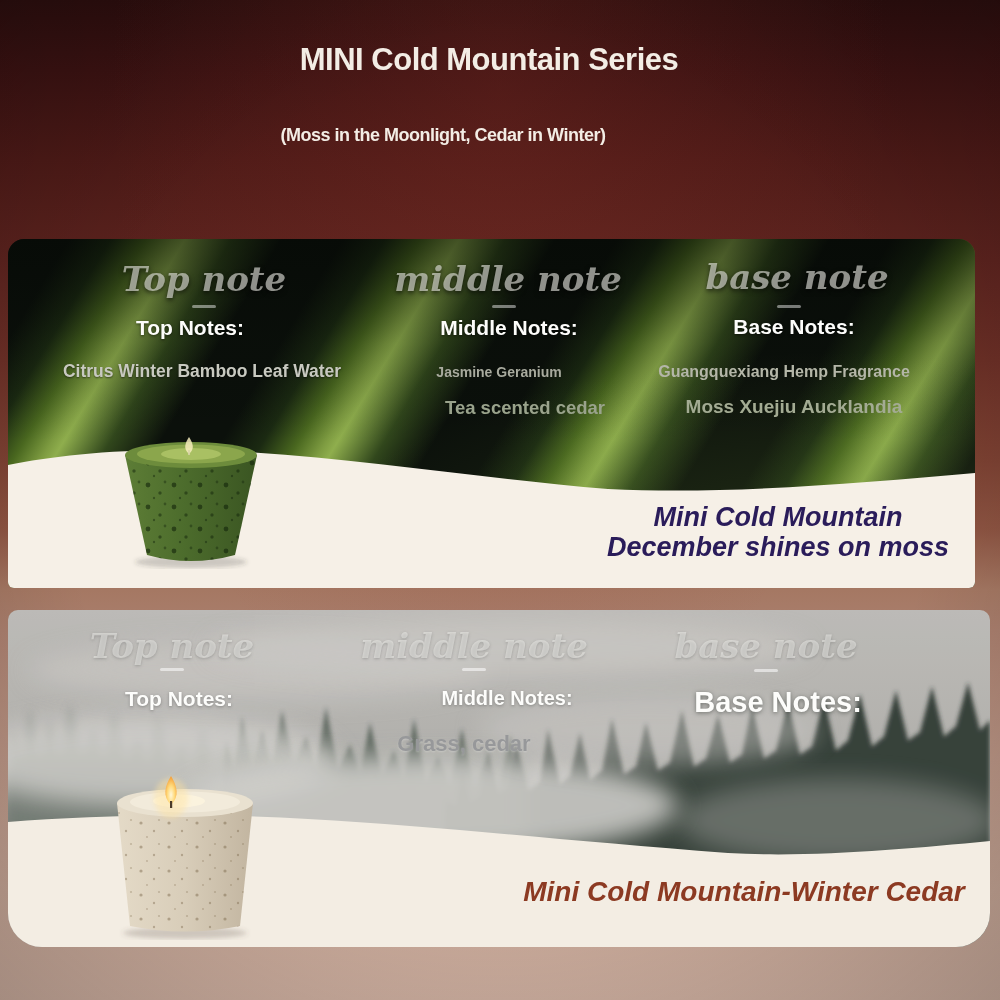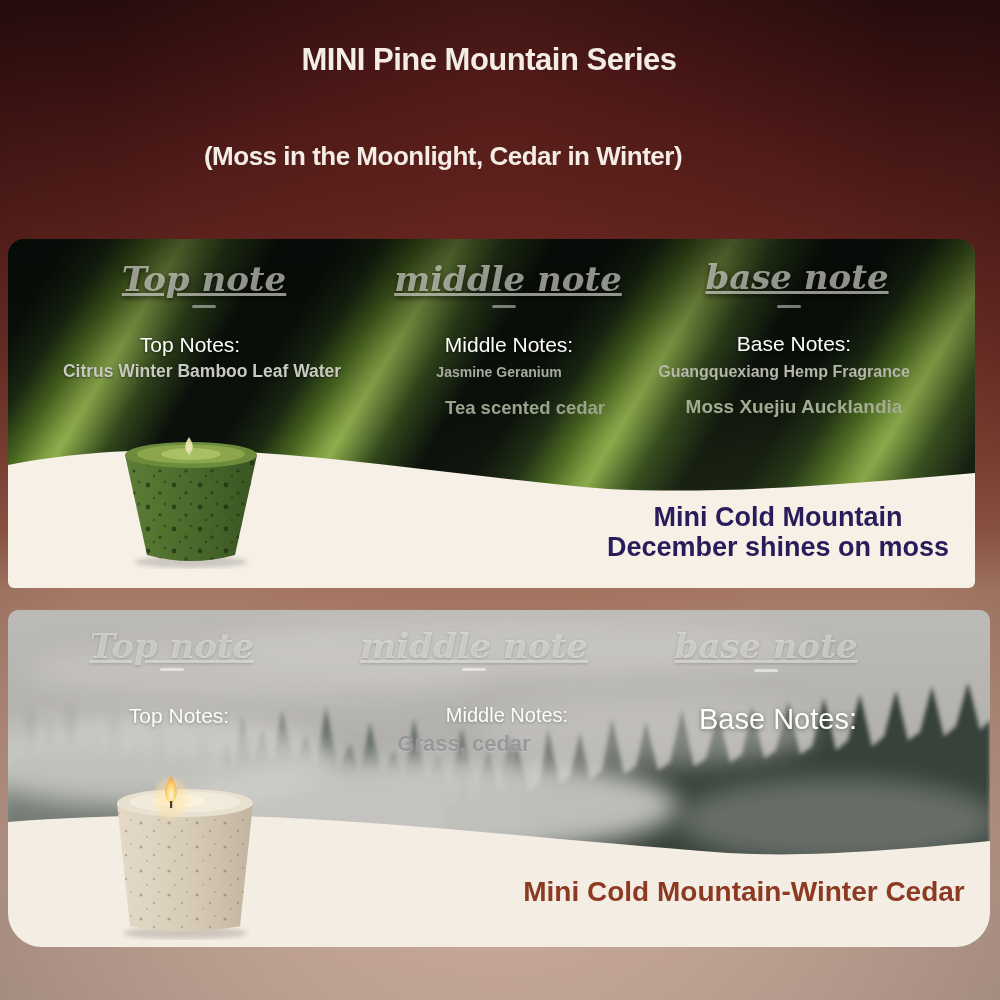--- a/index.html
+++ b/index.html
@@ -8,53 +8,53 @@
     background:linear-gradient(180deg,
       #2c0e0e 0%, #3b1212 7%, #4d1a17 16%, #5c231e 26%, #6b2f26 36%,
       #7c4132 46%, #8d5442 53%, #a57863 59%, #aa7f6e 63%,
       #b99484 76%, #c4a494 89%, #c9ab9c 100%);}
   .vignette{position:absolute;inset:0;pointer-events:none;
     background:radial-gradient(ellipse at 50% 9%, rgba(140,50,40,.25), rgba(0,0,0,0) 55%),
                radial-gradient(ellipse at 50% 50%, rgba(0,0,0,0) 60%, rgba(0,0,0,.18) 100%);}
   .title{position:absolute;left:489px;top:42px;transform:translateX(-50%);
     color:#f3ede5;font-size:31px;font-weight:700;letter-spacing:-0.5px;white-space:nowrap;}
   .subtitle{position:absolute;left:443px;top:125px;transform:translateX(-50%);
-    color:#f3ede5;font-size:26px;font-weight:700;letter-spacing:-0.5px;white-space:nowrap;margin-top:16px;}
+    color:#f3ede5;font-size:18px;font-weight:700;letter-spacing:-0.5px;white-space:nowrap;}
 
   .panel{position:absolute;overflow:hidden;}
   .panel1{left:8px;top:239px;width:967px;height:349px;border-radius:16px 16px 6px 6px;}
   .panel2{left:8px;top:610px;width:982px;height:337px;border-radius:10px 10px 34px 34px;}
 
   .p1-bg{position:absolute;inset:0;
     background:
       linear-gradient(180deg, rgba(4,7,4,.55) 0%, rgba(4,7,4,.18) 30%, rgba(0,0,0,0) 58%),
       radial-gradient(ellipse at 88% 100%, rgba(104,136,56,.30), rgba(0,0,0,0) 48%),
       repeating-linear-gradient(121deg,
         #0b100b 0px, #0b100b 52px, #1b2a12 88px, #49671f 118px,
         #7e9c41 142px, #8fae4d 152px, #31471c 192px, #0b100b 235px);}
   .wave{position:absolute;left:0;bottom:0;width:100%;}
   .col{position:absolute;transform:translateX(-50%);white-space:nowrap;text-align:center;}
-  .script{font-family:"DejaVu Serif",serif;font-style:italic;font-weight:700;text-decoration:underline;}
+  .script{font-family:"DejaVu Serif",serif;font-style:italic;font-weight:700;}
   .p1 .script{color:rgba(230,230,224,.62);font-size:34px;text-shadow:0 2px 5px rgba(0,0,0,.65);}
   .p2 .script{color:rgba(246,246,243,.48);font-size:34px;text-shadow:0 1px 3px rgba(90,90,90,.35);}
   .dash{position:absolute;transform:translateX(-50%);width:24px;height:3px;border-radius:2px;}
   .p1 .dash{background:rgba(255,255,255,.45);}
   .p2 .dash{background:rgba(255,255,255,.55);}
-  .nlabel{color:#fdfdfb;font-weight:400;margin-top:17px;}
+  .nlabel{color:#fdfdfb;font-weight:700;}
   .p1 .nlabel{font-size:21px;text-shadow:0 1px 3px rgba(0,0,0,.55);}
   .ing{font-weight:700;}
-  .product{position:absolute;transform:translateX(-50%);font-weight:700;text-align:center;white-space:nowrap;}
+  .product{position:absolute;transform:translateX(-50%);font-weight:700;text-align:center;white-space:nowrap;font-style:italic;}
 </style>
 </head>
 <body>
 
 <div class="page">
   <div class="vignette"></div>
 
-  <div class="title">MINI Pine Mountain Series</div>
+  <div class="title">MINI Cold Mountain Series</div>
   <div class="subtitle">(Moss in the Moonlight, Cedar in Winter)</div>
 
   <section class="panel panel1 p1">
     <div class="p1-bg"></div>
 
     <svg class="wave" width="967" height="149" viewBox="0 0 967 149" preserveAspectRatio="none">
       <path d="M0,26 C50,16 120,8 220,12 C340,18 480,40 600,50 C720,56 850,44 967,34 L967,149 L0,149 Z" fill="#f6f0e7"></path>
     </svg>
 
     <svg style="position:absolute;left:109px;top:196px" width="148" height="134" viewBox="0 0 148 134">

